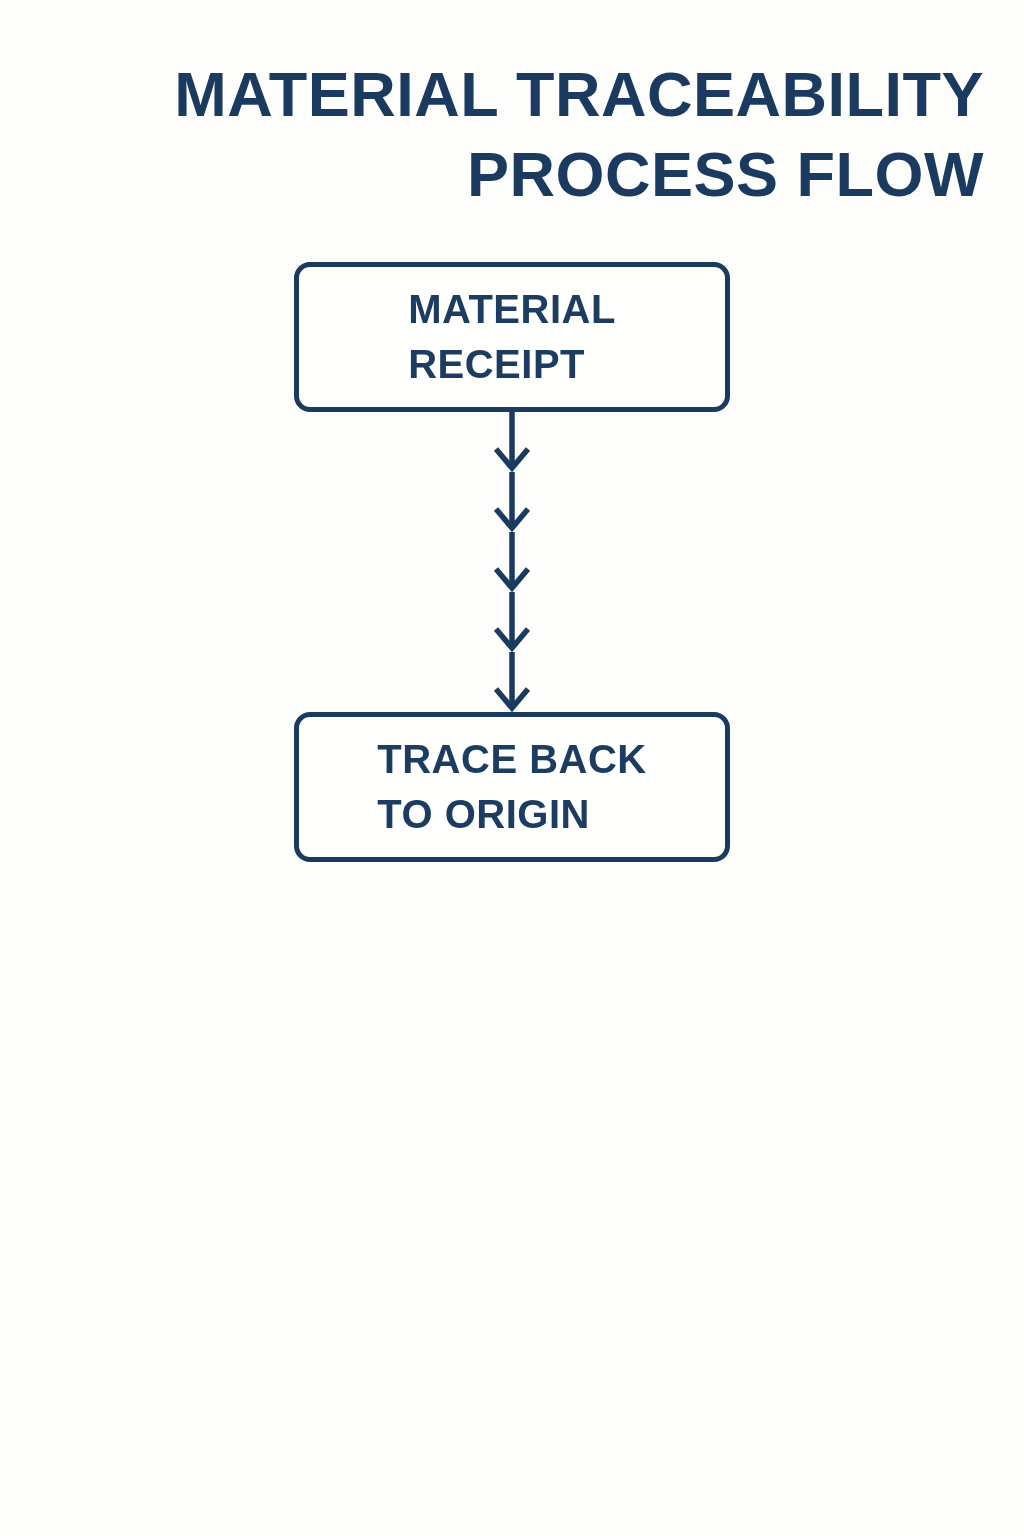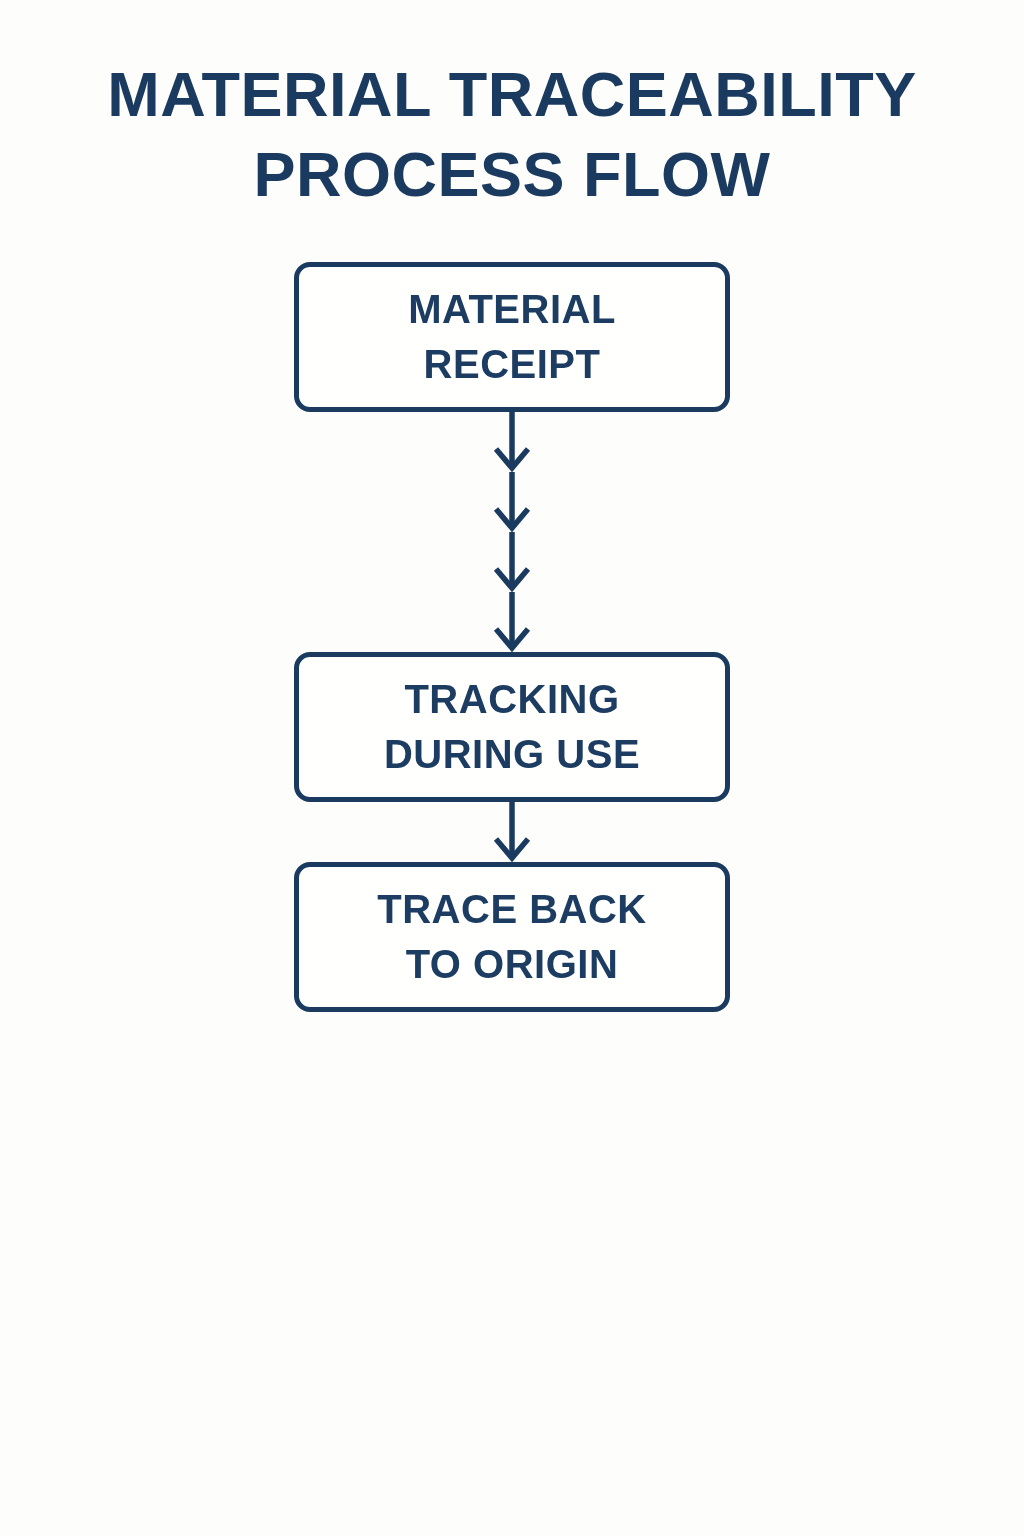--- a/index.html
+++ b/index.html
@@ -8,21 +8,21 @@
   }
   body {
     width: 1024px;
     height: 1536px;
     background: #fdfdfb;
     font-family: "Liberation Sans", sans-serif;
     overflow: hidden;
   }
   .page-title {
     margin: 54px 40px 0;
-    text-align: center;
+    text-align: right;
     font-size: 63px;
     font-weight: 700;
     letter-spacing: 0.5px;
     color: #1a3a5f;
     line-height: 1.27;
     white-space: pre-line;
   }
   .flow {
     margin-top: 48px;
   }
@@ -33,21 +33,21 @@
     border: 5px solid #1a3a5f;
     border-radius: 16px;
     background: #fffffe;
     display: flex;
     align-items: center;
     justify-content: center;
     padding: 15px 8px;
     min-height: 146px;
   }
   .step-label {
-    text-align: center;
+    text-align: left;
     font-size: 40px;
     font-weight: 700;
     color: #1c3c62;
     line-height: 55px;
     letter-spacing: 0.5px;
     white-space: pre-line;
   }
   .arrow {
     display: flex;
     justify-content: center;
@@ -95,24 +95,20 @@
   </div>
 
 
   <div class="arrow">
     <svg width="48" height="60" viewBox="0 0 48 60" aria-hidden="true">
       <line x1="24" y1="0" x2="24" y2="52" stroke="#1a3a5f" stroke-width="5.5"></line>
       <polyline points="8,37 24,56 40,37" fill="none" stroke="#1a3a5f" stroke-width="5.5" stroke-linejoin="miter"></polyline>
     </svg>
   </div>
 
-  <div class="step-box">
-    <div class="step-label">TRACKING
-DURING USE</div>
-  </div>
 
   <div class="arrow">
     <svg width="48" height="60" viewBox="0 0 48 60" aria-hidden="true">
       <line x1="24" y1="0" x2="24" y2="52" stroke="#1a3a5f" stroke-width="5.5"></line>
       <polyline points="8,37 24,56 40,37" fill="none" stroke="#1a3a5f" stroke-width="5.5" stroke-linejoin="miter"></polyline>
     </svg>
   </div>
 
   <div class="step-box">
     <div class="step-label">TRACE BACK

